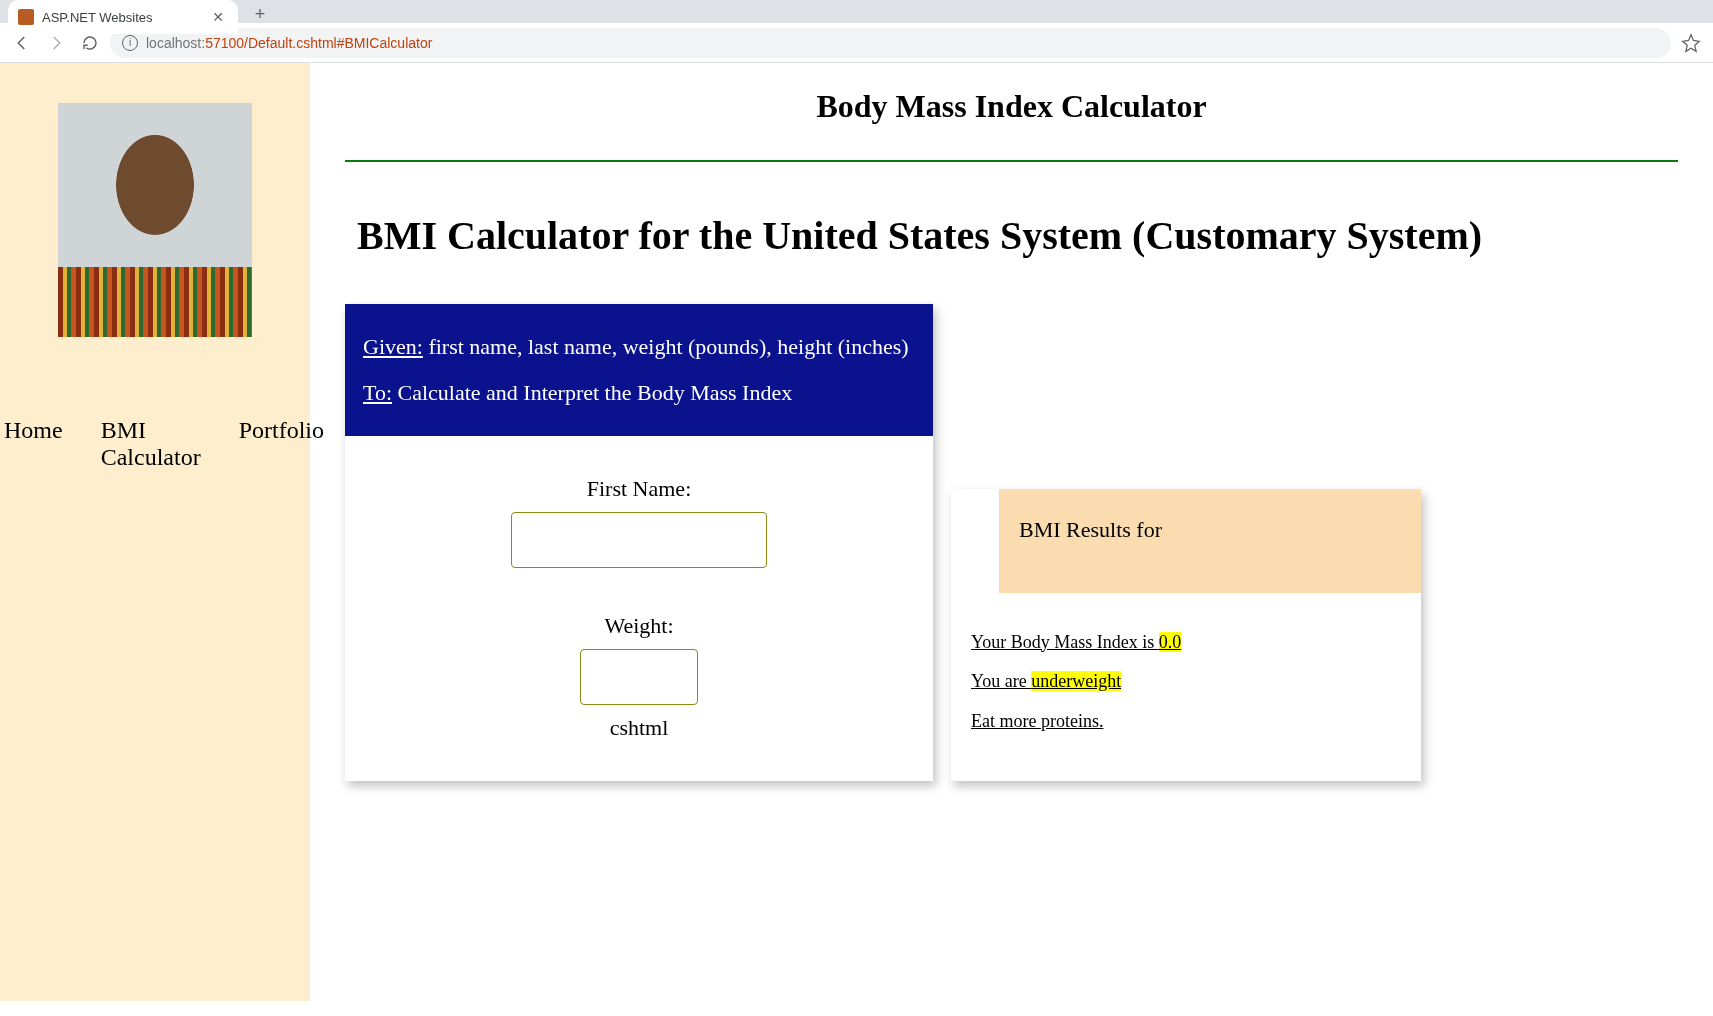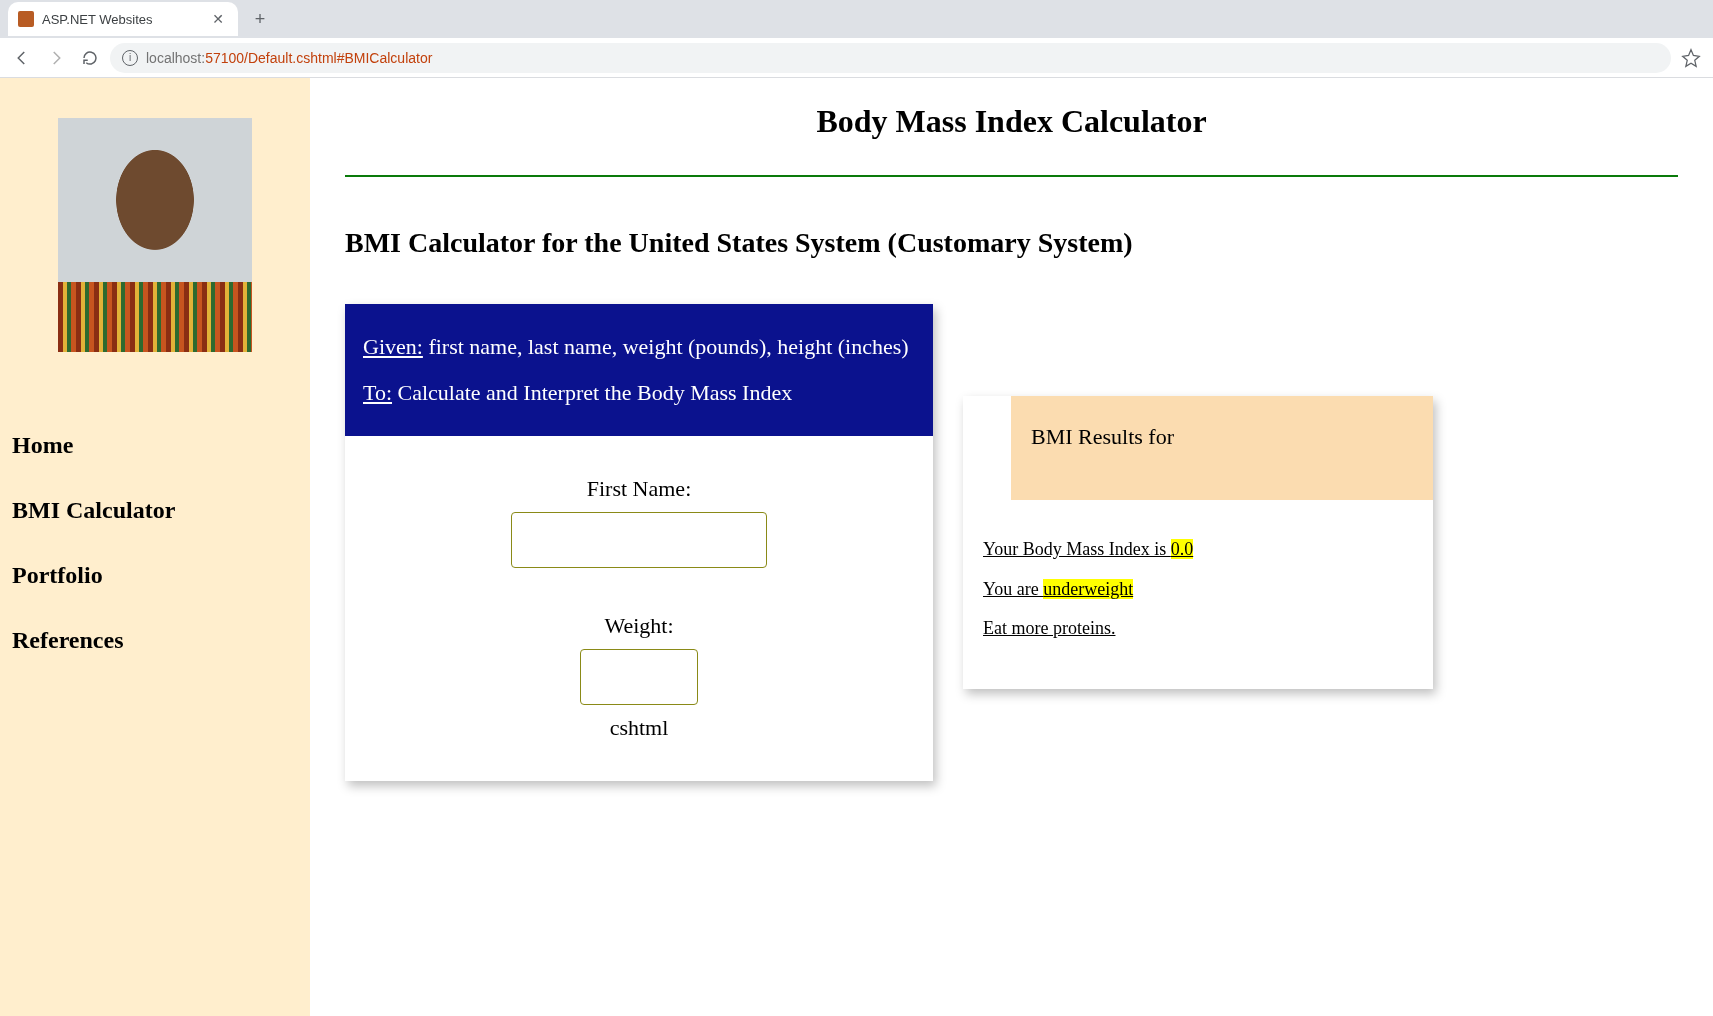--- a/index.html
+++ b/index.html
@@ -1,21 +1,21 @@
 <!DOCTYPE html>
 <html><head>
 <meta charset="utf-8">
 <style>
   * { box-sizing: border-box; }
   html, body { margin:0; padding:0; height:100%; font-family: "Times New Roman", Times, serif; }
   body { background:#fff; }
 
   
   .chrome { background:#dee1e6; }
-  .tabbar { display:flex; align-items:center; height:38px; padding-left:8px; }
+  .tabbar { display:flex; align-items:flex-start; height:23px; padding-left:8px; }
   .tab {
     background:#fff; width:230px; height:34px; border-top-left-radius:10px; border-top-right-radius:10px;
     display:flex; align-items:center; padding:0 10px; font:13px Arial, sans-serif; color:#3c4043; position:relative;
     box-shadow: 0 -1px 0 rgba(0,0,0,0); 
   }
   .tab .favicon {
     width:16px; height:16px; margin-right:8px; border-radius:2px;
     background:#b85c24;
   }
   .tab .title { flex:1; white-space:nowrap; overflow:hidden; text-overflow:ellipsis; }
@@ -58,34 +58,34 @@
       radial-gradient(ellipse 70px 90px at 50% 35%, #6e4a2f 0%, #6e4a2f 55%, transparent 56%),
       linear-gradient(90deg,#c43b1c 0,#c43b1c 6px,#e8a92e 6px,#e8a92e 12px,#27602f 12px,#27602f 18px,#c43b1c 18px) bottom/100% 70px no-repeat,
       #cfd4d7;
     background-blend-mode: normal;
     position:relative;
   }
   .avatar::after{
     content:""; position:absolute; left:0; right:0; bottom:0; height:70px;
     background:repeating-linear-gradient(90deg,#8a2e13 0 5px,#e2b238 5px 9px,#2e6a2f 9px 13px,#c7551f 13px 18px);
   }
-  .navlinks { padding:60px 0 0 12px; display:flex; flex-direction:column; gap:38px;font-weight:bold; }
+  .navlinks { padding:60px 0 0 4px; display:flex; flex-direction:row; gap:38px; }
   .navlinks a {
     font-size:24px; color:#000; text-decoration:none;
   }
 
   .content { flex:1; position:relative; overflow:hidden; }
   .content-inner { padding:25px 35px 0 35px; }
   h1.main-title {
     text-align:center; font-size:32px; font-weight:bold; margin:0 0 35px 0;
   }
   hr.sep { border:none; border-top:2px solid #0a7a0a; margin:0 0 50px 0; }
-  h2.sub-title { font-size:28px; font-weight:bold; margin:0 0 45px 0; }
-
-  .panels { display:flex; gap:30px; align-items:center; }
+  h2.sub-title { font-size:40px; font-weight:bold; margin:0 0 45px 12px; }
+
+  .panels { display:flex; gap:18px; align-items:flex-end; }
 
   .calc-card {
     width:588px; background:#fff; box-shadow:3px 5px 10px rgba(0,0,0,0.25);
   }
   .calc-header {
     background:#0b128e; color:#fff; padding:20px 18px; font-size:22px; line-height:2.1;
   }
   .calc-header .lbl { text-decoration:underline; }
   .calc-body { padding:40px 30px; font-size:22px; }
   .field-row { display:flex; align-items:center; gap:10px; margin-bottom:45px;flex-direction:column; }

